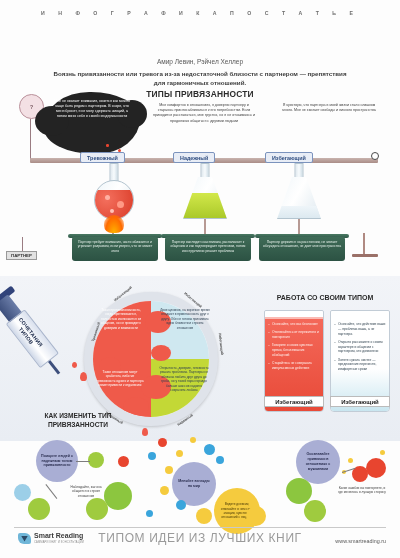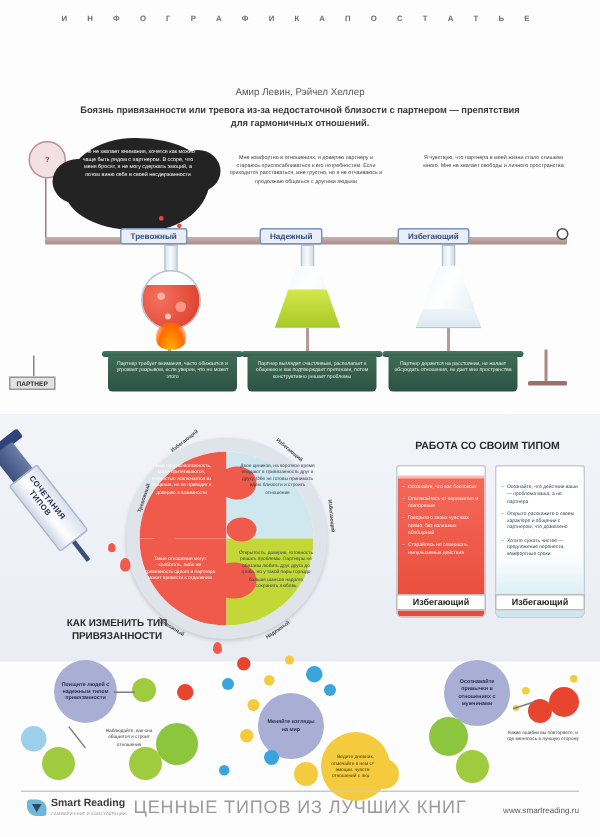--- a/index.html
+++ b/index.html
@@ -299,20 +299,21 @@
 </style>
 </head>
 <body>
 
 <div class="page">
 
   <div class="kicker">И Н Ф О Г Р А Ф И К А   П О   С Т А Т Ь Е</div>
   <div class="authors">Амир Левин, Рэйчел Хеллер</div>
   <div class="subtitle">Боязнь привязанности или тревога из-за недостаточной близости с партнером — препятствия для гармоничных отношений.</div>
 
+  <div class="sec-title-types">ТИПЫ ПРИВЯЗАННОСТИ</div>
 
   <div class="badge-circle">
     <span>?</span>
   </div>
   <div class="badge-stem"></div>
 
   <div class="cloud"></div>
   <div class="cloud-txt">Мне не хватает внимания, хочется как можно чаще быть рядом с партнером. В ссоре, что меня бросят, я не могу сдержать эмоций, а потом виню себя в своей несдержанности</div>
 
   <div class="col-txt col-mid">Мне комфортно в отношениях, я доверяю партнеру и стараюсь приспосабливаться к его потребностям. Если приходится расставаться, мне грустно, но я не отчаиваюсь и продолжаю общаться с другими людьми</div>
@@ -480,16 +481,16 @@
   <div class="dot" style="left:286px; top:478px; width:26px; height:26px; background:#8cc63f;"></div>
   <div class="dot" style="left:304px; top:500px; width:22px; height:22px; background:#9fcb3f;"></div>
   <div class="dot" style="left:246px; top:506px; width:20px; height:20px; background:#f5cb3e;"></div>
   <div class="sidenote" style="left:338px; top:486px; width:48px;">Какие ошибки вы повторяете, и где менялось в лучшую сторону</div>
   <div class="connector" style="left:342px; top:472px; width:14px; transform:rotate(-18deg);"></div>
 
   <div class="footer-rule"></div>
   <div class="logo-mark"></div>
   <div class="logo-text">Smart Reading</div>
   <div class="logo-sub">САММАРИ КНИГ И КОНСУЛЬТАЦИИ</div>
-  <div class="footer-tag">ЦЕННЫЕ ТИПОВ ИЗ ЛУЧШИХ КНИГ</div>
+  <div class="footer-tag">ТИПОМ ИДЕИ ИЗ ЛУЧШИХ КНИГ</div>
   <div class="footer-url">www.smartreading.ru</div>
 
 </div>
 
 </body></html>

